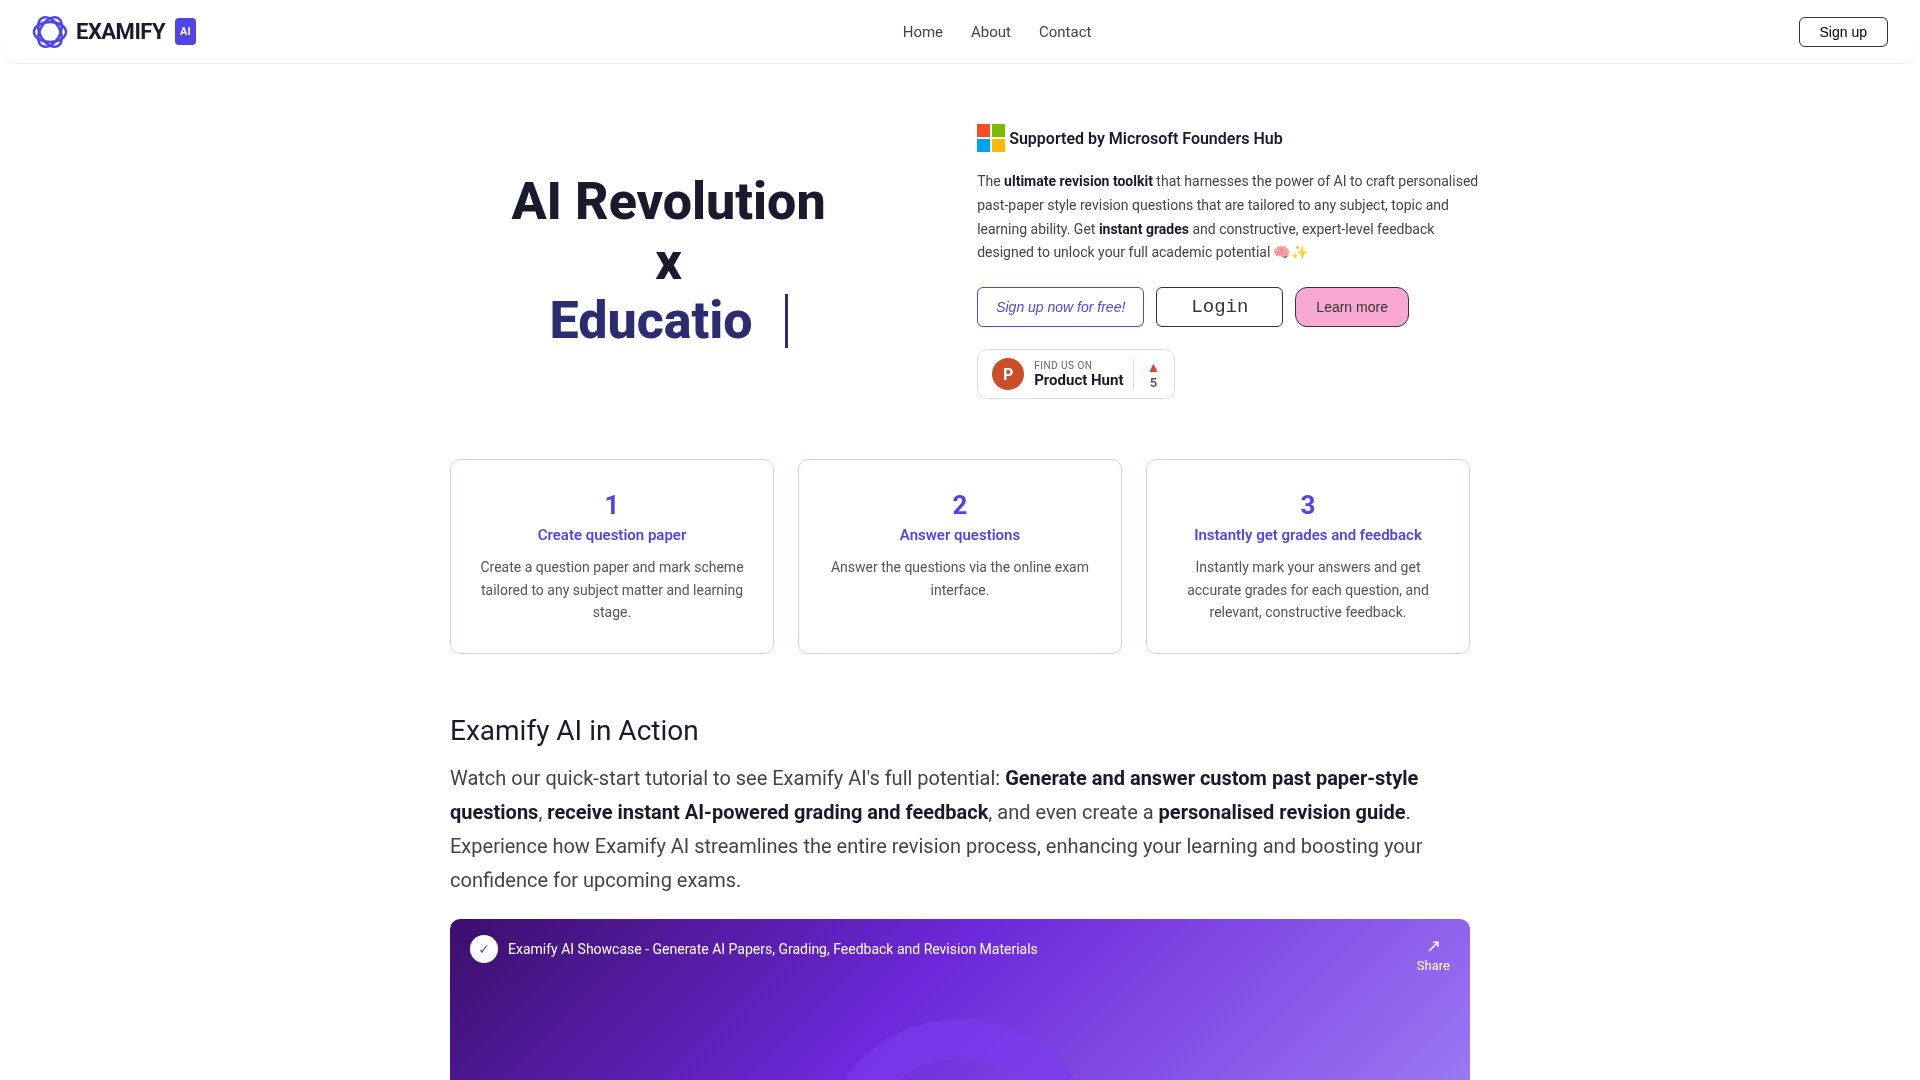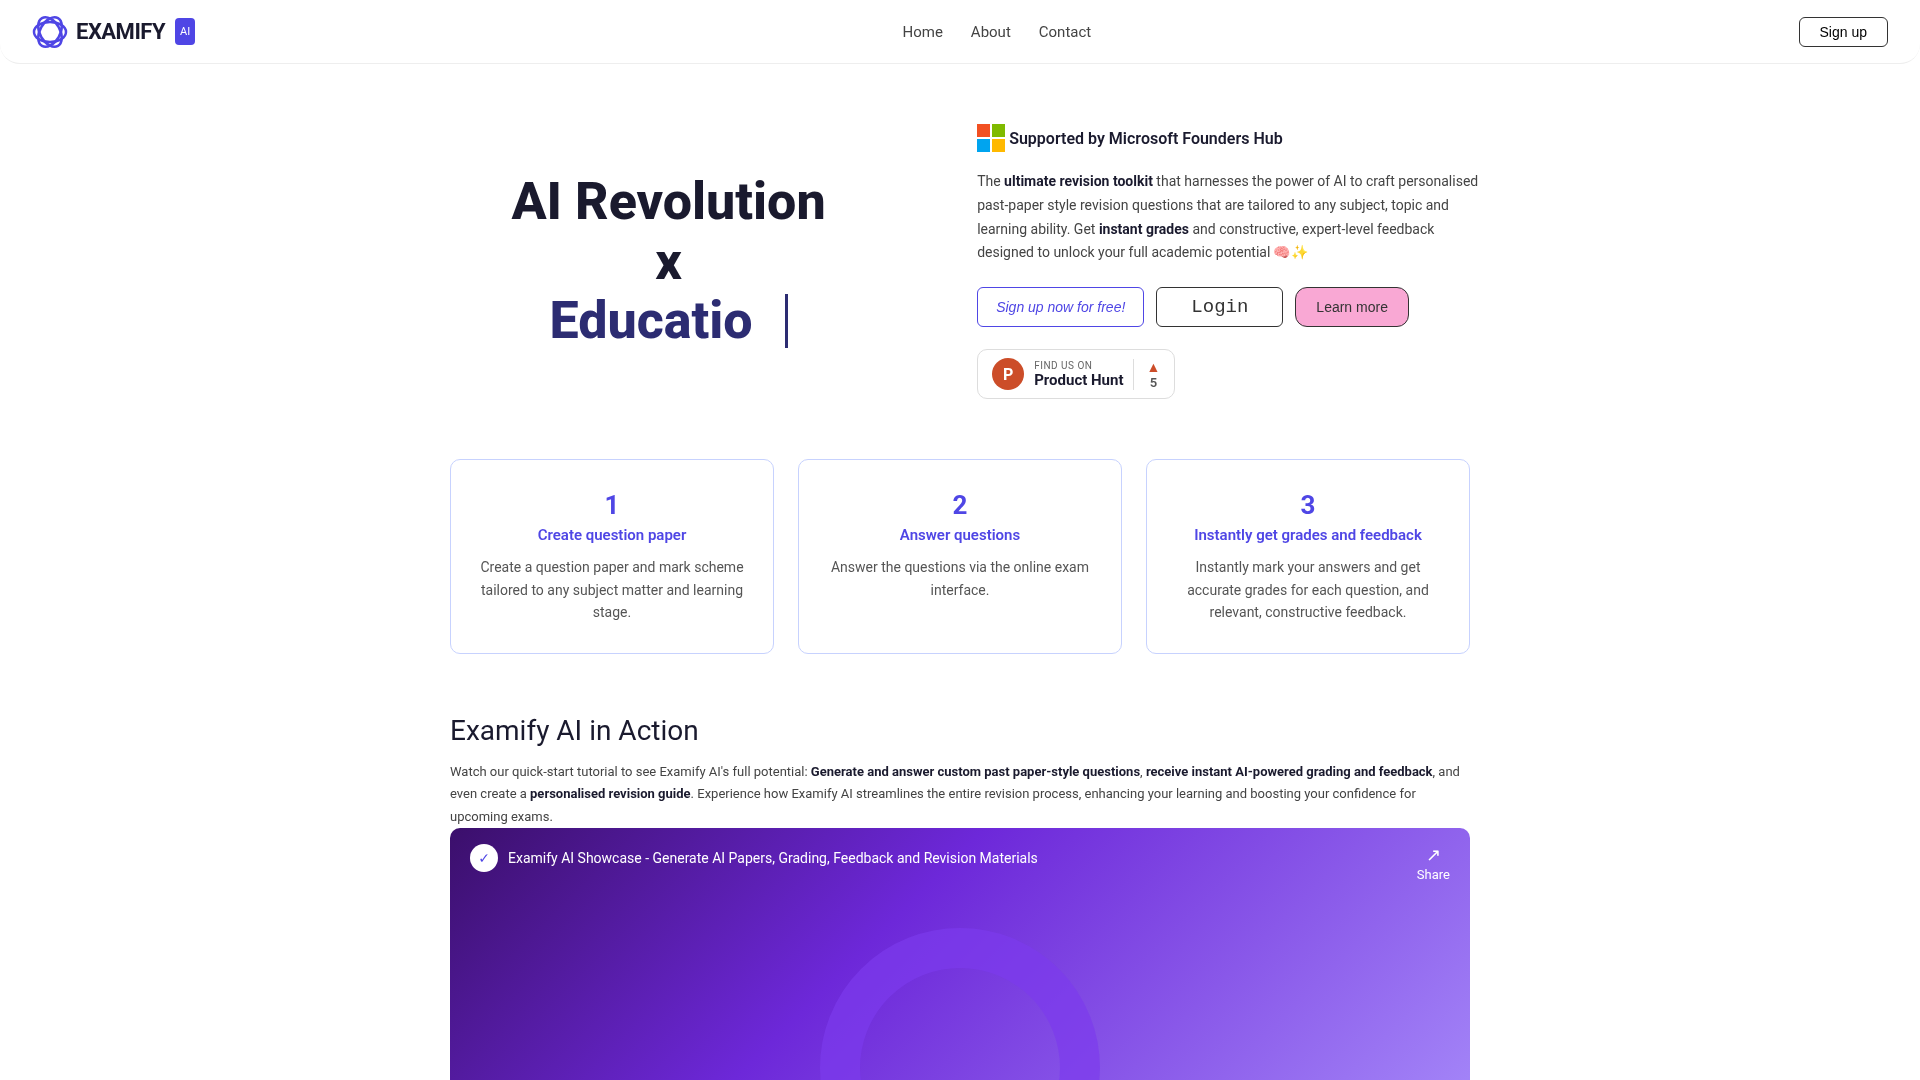--- a/index.html
+++ b/index.html
@@ -6,21 +6,21 @@
     body { font-family: -apple-system, BlinkMacSystemFont, 'Segoe UI', Roboto, sans-serif; background: #fff; color: #333; }
 
     
     nav {
       display: flex; align-items: center; justify-content: space-between;
       padding: 0 32px; height: 64px; border-bottom: 1px solid #eee; border-radius: 20px;
     }
     .nav-logo { display: flex; align-items: center; gap: 8px; }
     .logo-text { font-size: 22px; font-weight: 700; color: #1a1a2e; letter-spacing: -0.5px; }
     .logo-ai {
-      background: #4f46e5; color: #fff; font-size: 11px; font-weight: 400;
+      background: #4f46e5; color: #fff; font-size: 11px; font-weight: 700;
       border-radius: 4px; padding: 7px 5px; margin-left: 2px;
     }
     .nav-links { display: flex; gap: 28px; }
     .nav-links a { text-decoration: none; color: #444; font-size: 15px; }
     .btn-signup {
       background: #fff; border: 1.5px solid #333; border-radius: 6px;
       padding: 6px 20px; font-size: 14px; font-weight: 500; cursor: pointer;
     }
 
     
@@ -117,21 +117,21 @@
     }
     .step-number { font-size: 26px; font-weight: 700; color: #4f46e5; margin-bottom: 6px; }
     .step-title { font-size: 15px; font-weight: 600; color: #4f46e5; margin-bottom: 12px; }
     .step-desc { font-size: 14px; color: #555; line-height: 1.6; }
 
     
     .action-section {
       max-width: 1100px; margin: 0 auto; padding: 0 40px 40px;
     }
     .action-title { font-size: 28px; font-weight: 400; color: #1a1a2e; margin-bottom: 14px; }
-    .action-desc { font-size: 13px; color: #444; line-height: 1.7; }
+    .action-desc { font-size: 20px; color: #444; line-height: 1.7; margin-bottom: 22px; }
     .action-desc strong { color: #1a1a2e; }
 
     
     .video-container {
       width: 100%; height: 320px; background: linear-gradient(135deg, #3b0f6b 0%, #6d28d9 40%, #a78bfa 100%);
       border-radius: 10px; position: relative; overflow: hidden;
       display: flex; align-items: flex-start; justify-content: space-between;
       padding: 16px 20px;
     }
     .video-title-bar {

